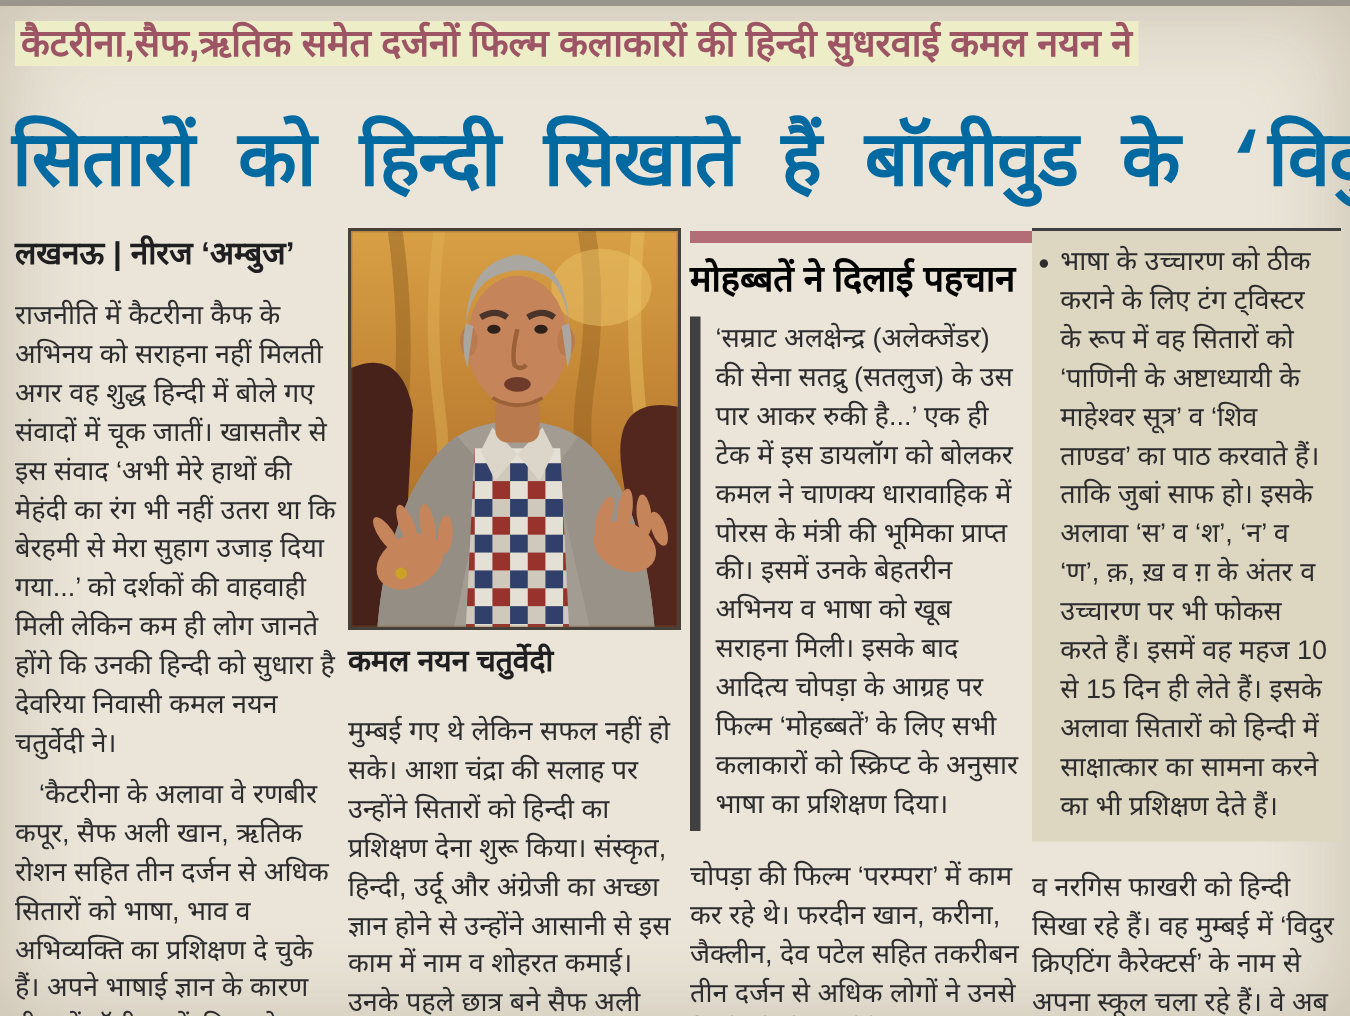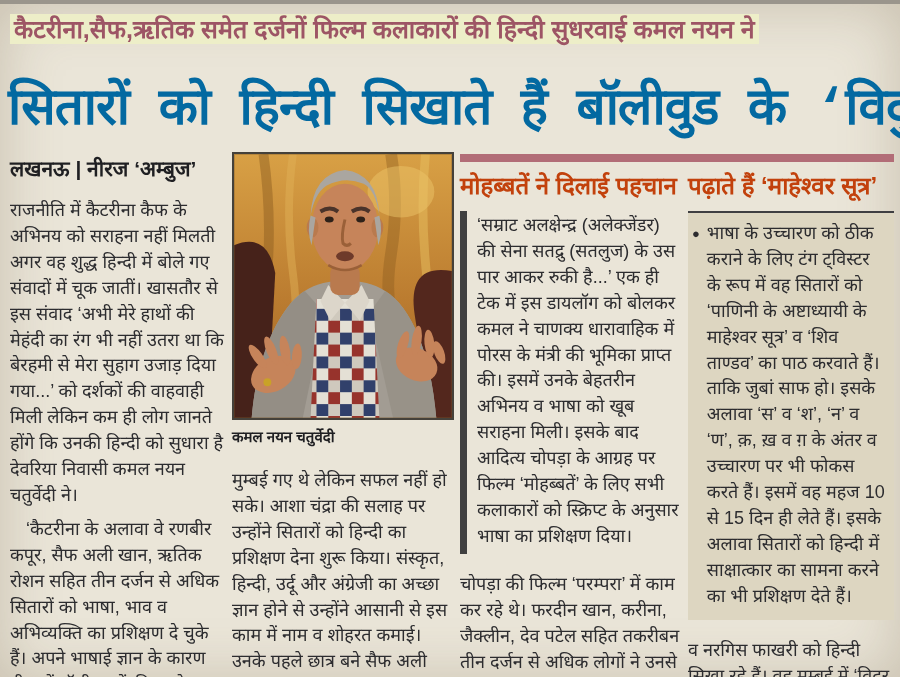--- a/index.html
+++ b/index.html
@@ -24,24 +24,24 @@
   .col-1{left:10px;width:214px;}
   .col-2{left:232px;width:222px;}
   .col-3{left:460px;width:220px;}
   .col-4{left:688px;width:206px;}
   .byline{font-weight:bold;font-size:21px;color:#1f1f22;margin:2px 0 16px;}
   .indent{text-indent:16px;}
   .photo-frame{
     width:222px;height:268px;box-sizing:border-box;
     border:2px solid #45413a;background:#b5772f;
   }
-  .caption{font-weight:bold;font-size:15px;color:#1f1f22;margin:6px 0 22px;}
+  .caption{font-weight:bold;font-size:20px;color:#1f1f22;margin:6px 0 22px;}
   .rule-bar{position:absolute;left:460px;top:150px;width:434px;height:8px;background:#b26d77;}
   .section-title{
-    font-weight:bold;font-size:24px;color:#c2410c;
+    font-weight:bold;font-size:24px;color:#000000;
     margin:16px 0 10px;white-space:nowrap;
   }
   .quote-box{
     border-left:7px solid #404040;
     padding:2px 0 4px 10px;margin-bottom:18px;
   }
   .quote-box p{margin:0;}
   .bullet-box{
     background:#ddd6c1;border-top:2px solid #3f3f42;
     padding:8px 6px 10px 4px;margin-bottom:18px;
@@ -135,21 +135,20 @@
 
   <div class="col col-3">
     <div class="section-title">मोहब्बतें ने दिलाई पहचान</div>
     <div class="quote-box">
       <p>‘सम्राट अलक्षेन्द्र (अलेक्जेंडर) की सेना सतद्रु (सतलुज) के उस पार आकर रुकी है...’ एक ही टेक में इस डायलॉग को बोलकर कमल ने चाणक्य धारावाहिक में पोरस के मंत्री की भूमिका प्राप्त की। इसमें उनके बेहतरीन अभिनय व भाषा को खूब सराहना मिली। इसके बाद आदित्य चोपड़ा के आग्रह पर फिल्म ‘मोहब्बतें’ के लिए सभी कलाकारों को स्क्रिप्ट के अनुसार भाषा का प्रशिक्षण दिया।</p>
     </div>
     <p>चोपड़ा की फिल्म ‘परम्परा’ में काम कर रहे थे। फरदीन खान, करीना, जैक्लीन, देव पटेल सहित तकरीबन तीन दर्जन से अधिक लोगों ने उनसे हिन्दी सीखी। उन्होंने स्लमडॉग मिलेनियर के सितारे देव पटेल को भारतीय पैटर्न की अंग्रेजी बोलनी भी सिखाई। इस वक्त वह आलिया भट्ट</p>
   </div>
 
   <div class="col col-4">
-    <div class="section-title">पढ़ाते हैं ‘माहेश्वर सूत्र’</div>
     <div class="bullet-box">
       <span class="bullet-glyph">●</span>
       <p>भाषा के उच्चारण को ठीक कराने के लिए टंग ट्विस्टर के रूप में वह सितारों को ‘पाणिनी के अष्टाध्यायी के माहेश्वर सूत्र’ व ‘शिव ताण्डव’ का पाठ करवाते हैं। ताकि जुबां साफ हो। इसके अलावा ‘स’ व ‘श’, ‘न’ व ‘ण’, क़, ख़ व ग़ के अंतर व उच्चारण पर भी फोकस करते हैं। इसमें वह महज 10 से 15 दिन ही लेते हैं। इसके अलावा सितारों को हिन्दी में साक्षात्कार का सामना करने का भी प्रशिक्षण देते हैं।</p>
     </div>
     <p>व नरगिस फाखरी को हिन्दी सिखा रहे हैं। वह मुम्बई में ‘विदुर क्रिएटिंग कैरेक्टर्स’ के नाम से अपना स्कूल चला रहे हैं। वे अब भी निर्देशन के पेशे में उतरकर उत्तर प्रदेश की पृष्ठभूमि पर फिल्म बनाने की ख्वाहिश रखते हैं। इस वक्त वह मणिपुर पर डॉक्युमेंट्री बना रहे हैं।</p>
   </div>
 
 </div>
 
 </body></html>

